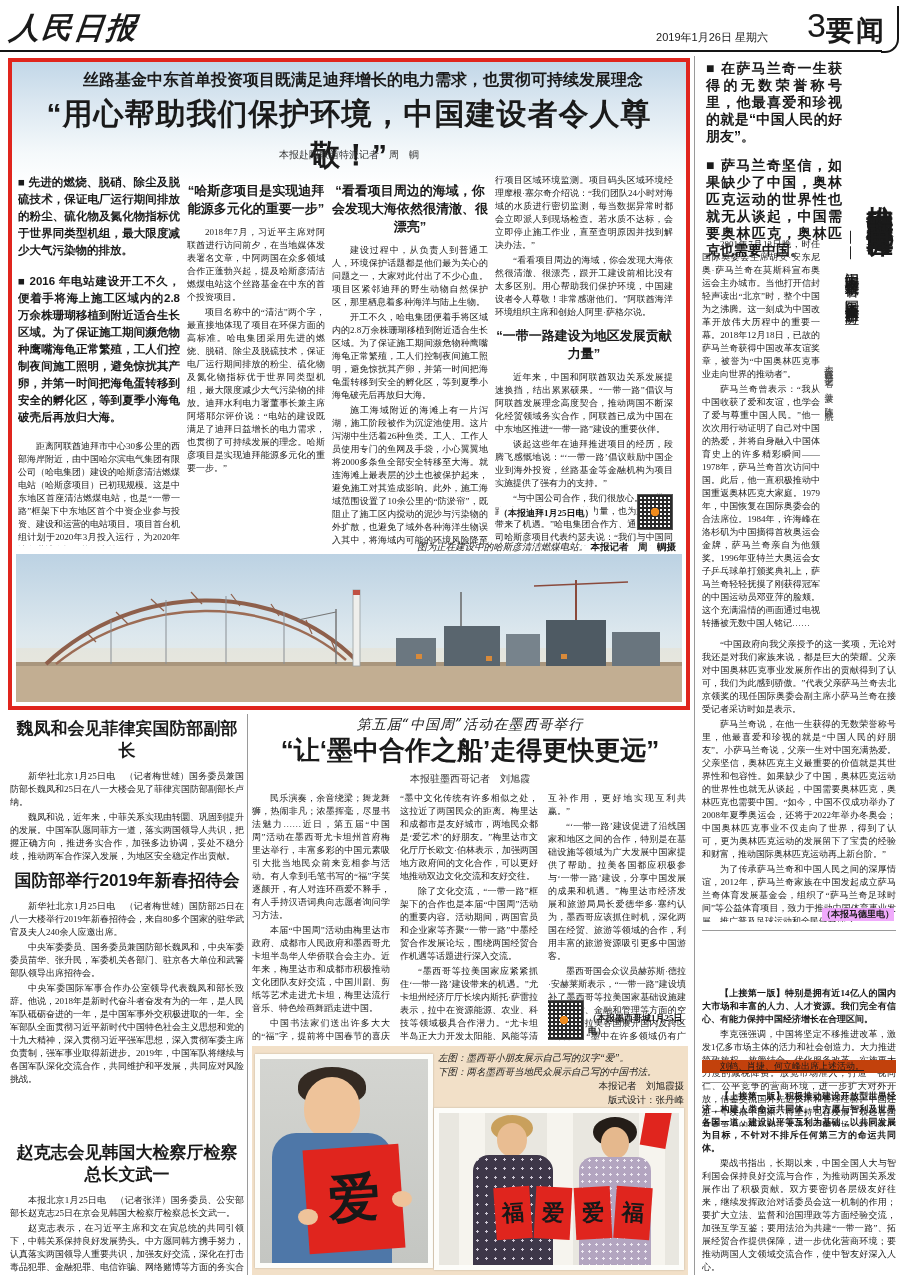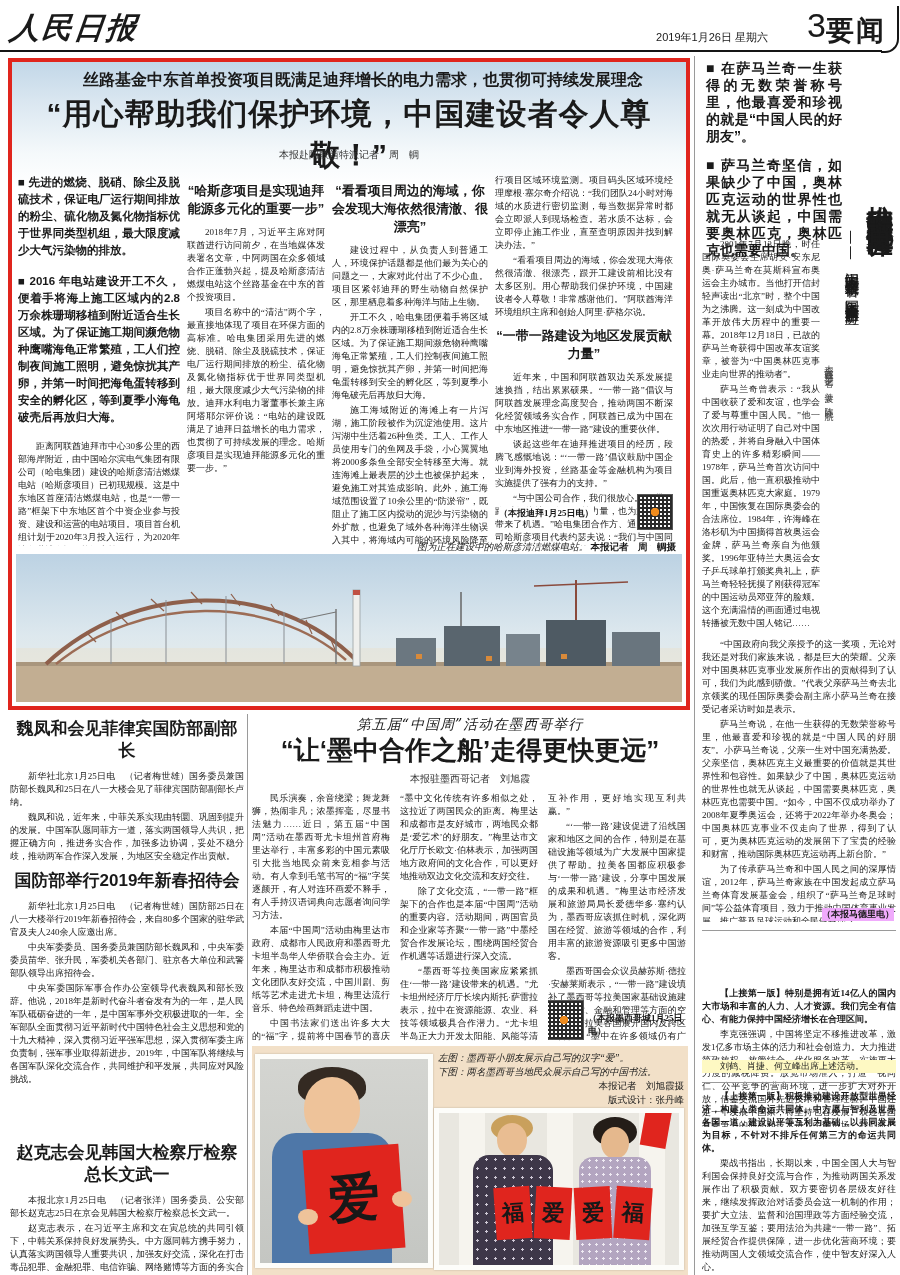--- a/index.html
+++ b/index.html
@@ -56,21 +56,21 @@
         font-size:9px;color:#444;letter-spacing:2px;}
   .r-sub-v{position:absolute;left:140px;top:172px;height:436px;writing-mode:vertical-rl;
         font-size:14.5px;font-family:"DejaVu Serif",serif;letter-spacing:1px;}
   .r-head-v{position:absolute;left:160px;top:126px;height:452px;writing-mode:vertical-rl;
         font-size:27px;font-weight:bold;font-family:"Liberation Sans",sans-serif;letter-spacing:2px;}
   .r-wide{position:absolute;left:0;top:580px;width:194px;height:284px;overflow:hidden;}
   .r-wide-date{position:absolute;right:2px;bottom:1px;background:#f0abfc;}
   .hsep1{position:absolute;left:0;top:872px;width:194px;border-top:1px solid #9a9a9a;}
   .hsep2{position:absolute;left:0;top:1024px;width:194px;border-top:1px solid #9a9a9a;}
   .r-cont1{position:absolute;left:0;top:901px;width:194px;height:140px;overflow:hidden;margin-top:28px;}
-  .r-cont1-close{position:absolute;left:0;top:1002px;width:194px;background:#fef9c3;}
+  .r-cont1-close{position:absolute;left:0;top:1002px;width:194px;background:#c2410c;text-decoration:underline;}
   .r-cont2{position:absolute;left:0;top:1032px;width:194px;height:212px;overflow:hidden;}
   .contlead{font-weight:bold;}
   
   .leftarts{position:absolute;left:10px;top:716px;width:234px;height:559px;overflow:hidden;}
   .art{position:absolute;left:0;width:234px;overflow:hidden;}
   .artA{top:0;height:150px;}.artB{top:152px;height:270px;}.artC{top:424px;height:135px;}
   .art-head{font-size:17px;line-height:22px;font-weight:bold;font-family:"Liberation Sans",sans-serif;
         text-align:center;margin:2px 0 8px 0;}
   
   .mex{position:absolute;left:252px;top:716px;width:436px;height:559px;overflow:hidden;}

